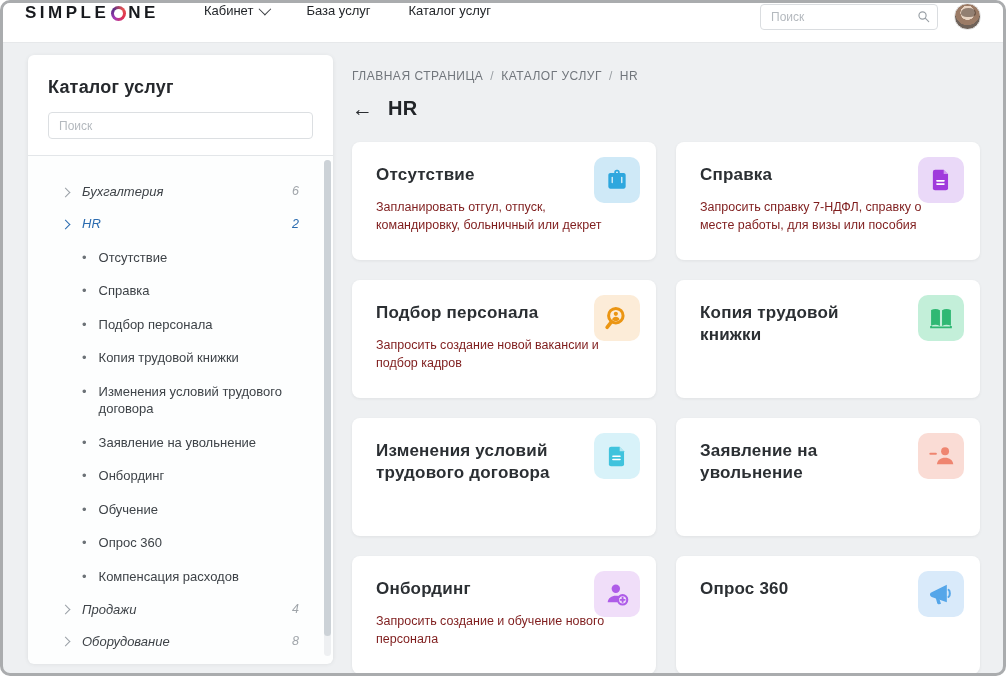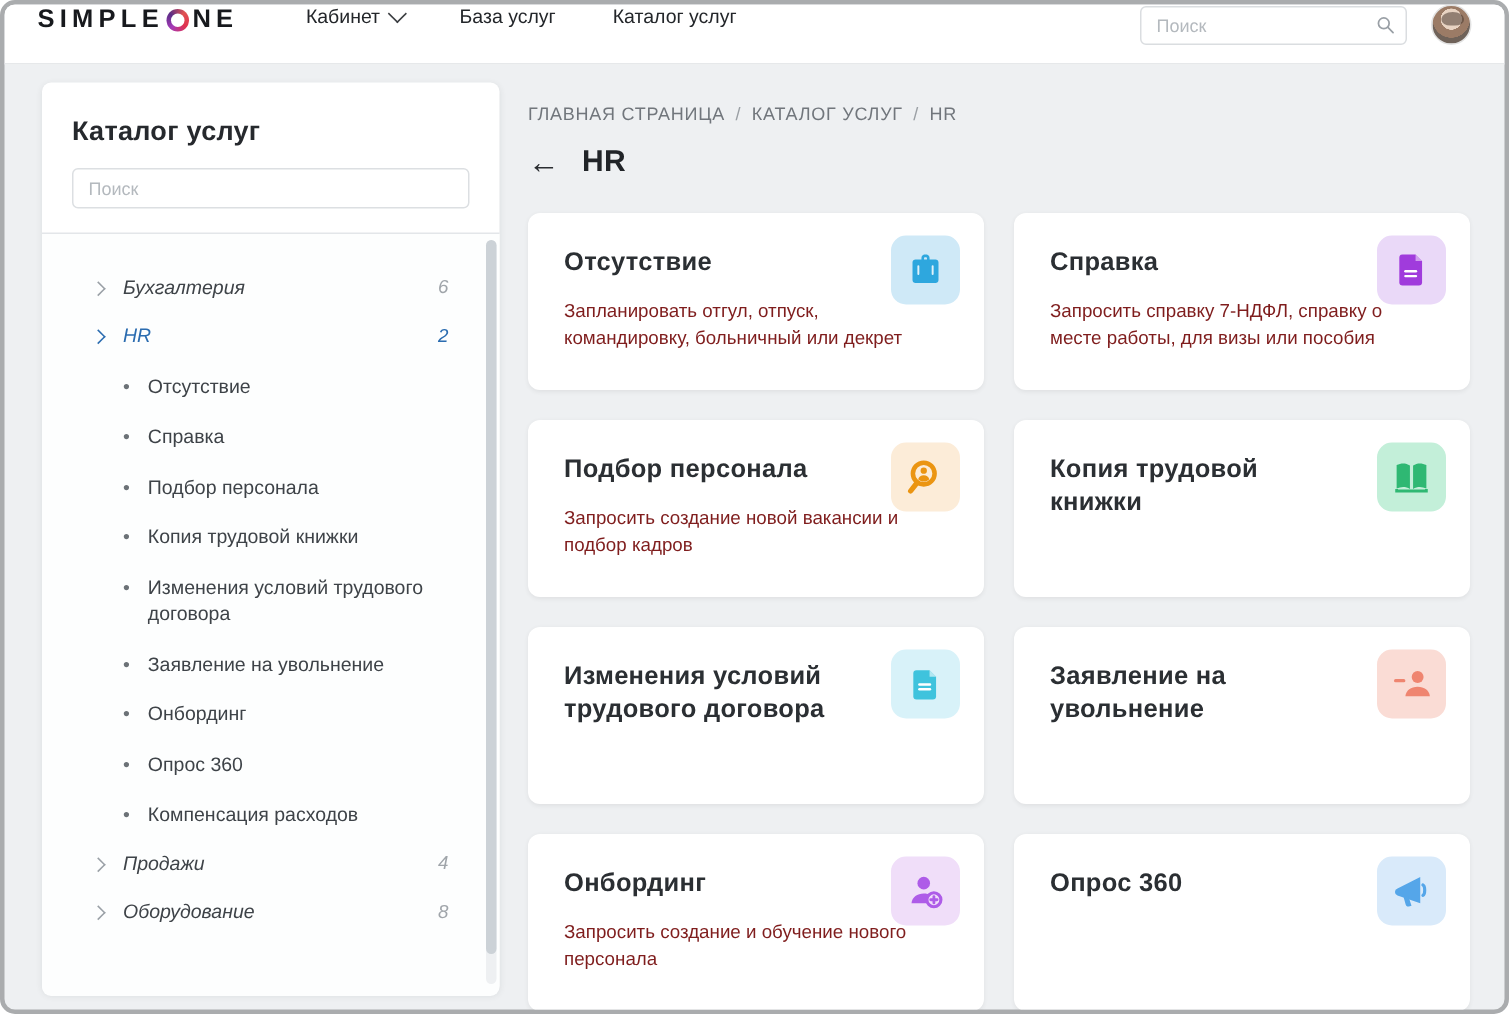--- a/index.html
+++ b/index.html
@@ -156,20 +156,23 @@
       <div class="tree-item">
           <span class="lbl">Изменения условий трудового договора</span>
         </div>
       <div class="tree-item">
           <span class="lbl">Заявление на увольнение</span>
         </div>
       <div class="tree-item">
           <span class="lbl">Онбординг</span>
         </div>
       <div class="tree-item">
+          <span class="lbl">Обучение</span>
+        </div>
+      <div class="tree-item">
           <span class="lbl">Опрос 360</span>
         </div>
       <div class="tree-item">
           <span class="lbl">Компенсация расходов</span>
         </div>
       <div class="tree-row">
         <span class="chev"></span>
         <span>Продажи</span>
         <span class="count">4</span>
       </div>

